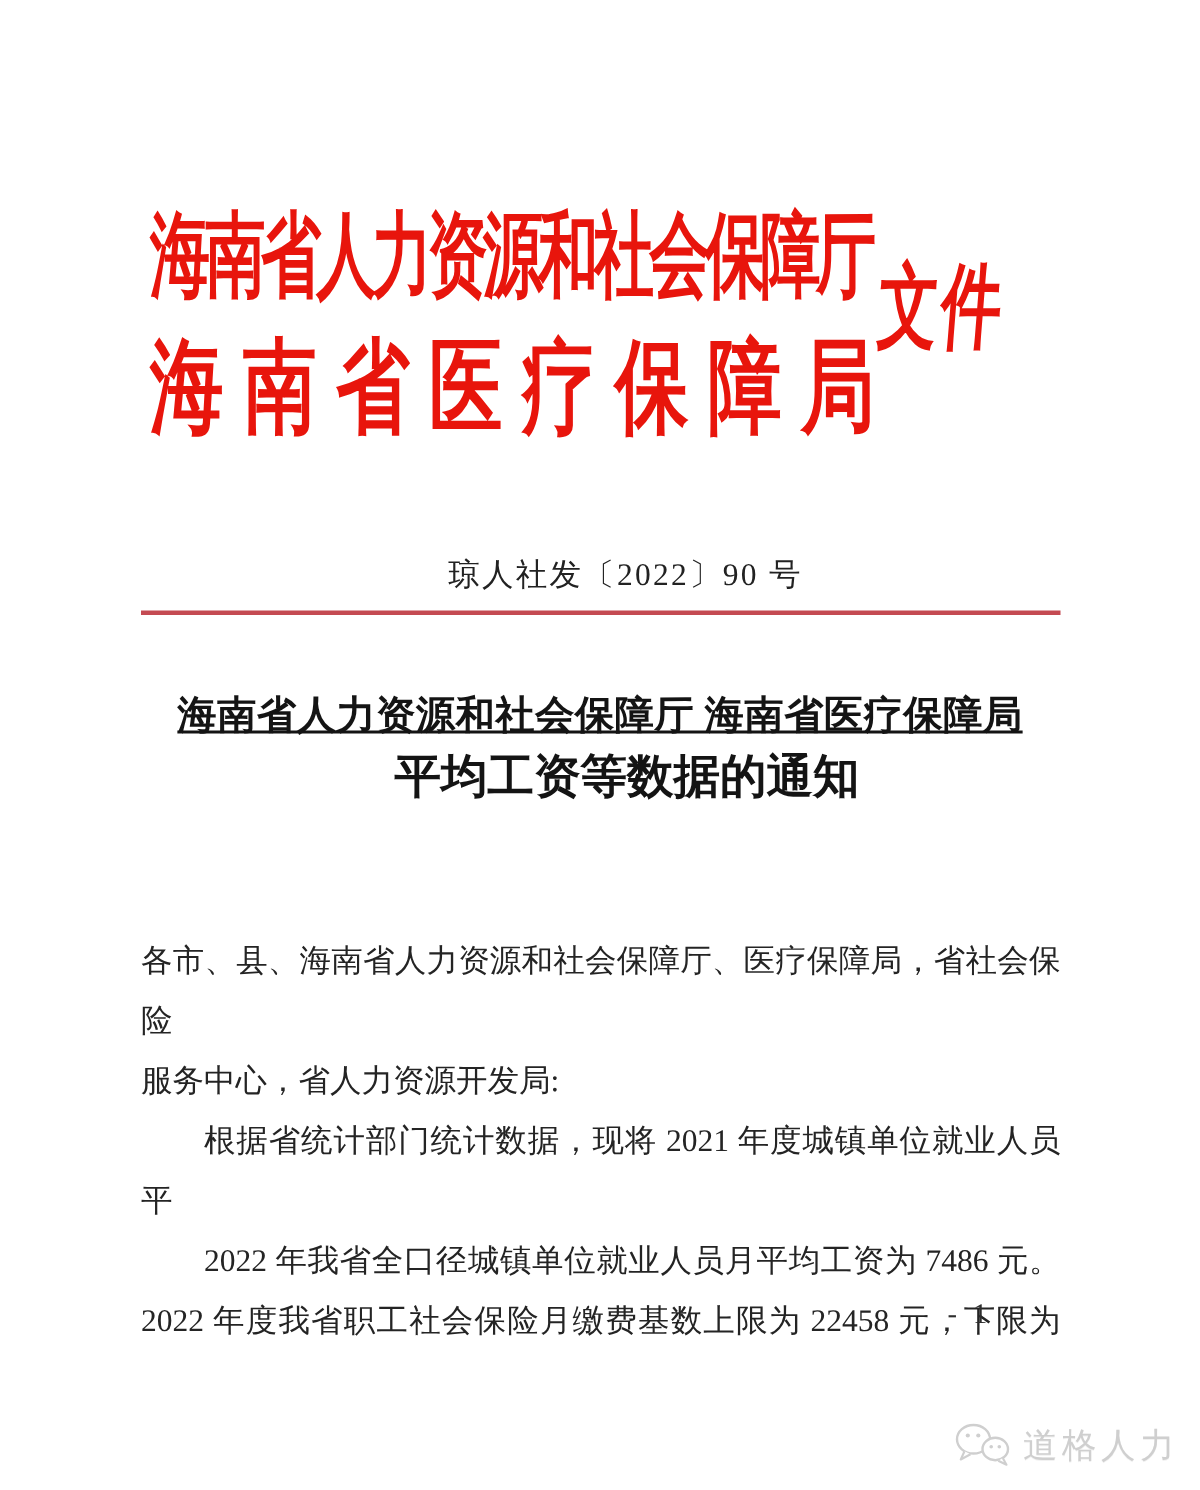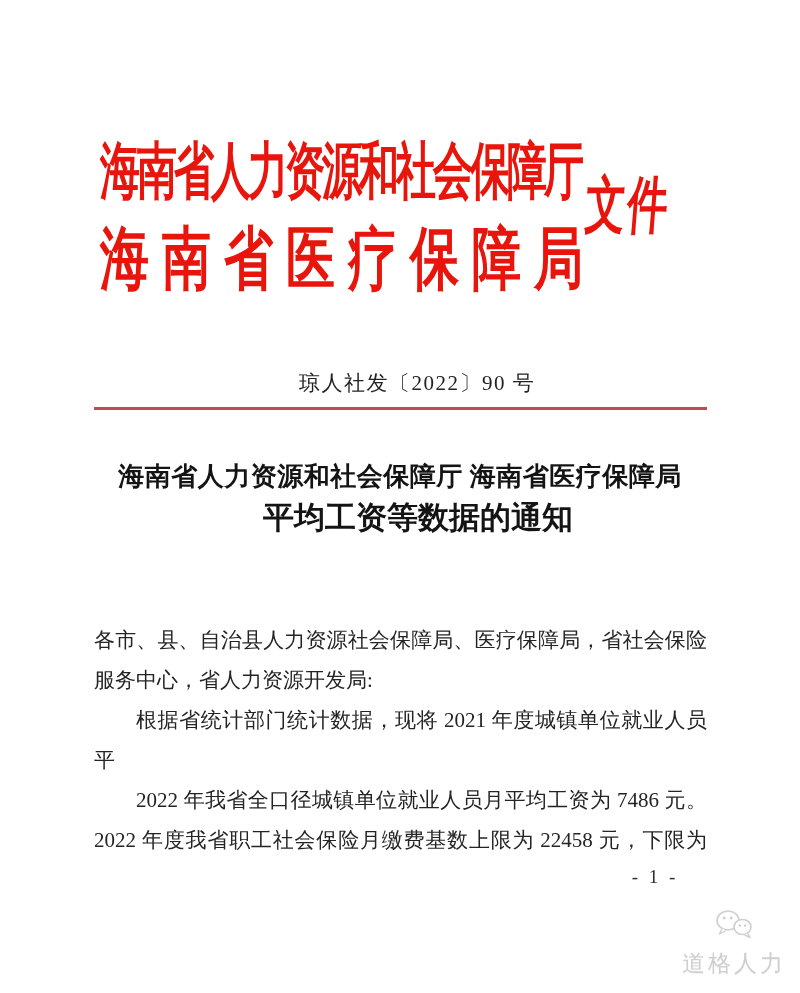--- a/index.html
+++ b/index.html
@@ -45,21 +45,21 @@
   .red-rule {
     position: absolute; left: 94px; top: 407px;
     width: 613px; height: 3px; background: #c44a52;
   }
 
   
   .title-block {
     position: absolute; left: 0; top: 458px; width: 100%;
     text-align: center; font-weight: bold; color: #141414;
   }
-  .title-l1 { font-size: 26px; line-height: 38px; letter-spacing: 0.5px; }
+  .title-l1 { font-size: 26px; line-height: 38px; letter-spacing: 0.5px; text-decoration: underline; }
   .title-l2 { font-size: 31px; line-height: 43px; }
   .title-l3 { font-size: 31px; line-height: 43px; margin-left: 36px; }
 
   
   .body-block {
     position: absolute; left: 94px; top: 620px; width: 613px;
     font-size: 21px; color: #242424;
   }
   .body-line { line-height: 40px; min-height: 40px; }
   .fill { text-align: justify; text-align-last: justify; }
@@ -69,21 +69,20 @@
   .page-number {
     position: absolute; left: 600px; top: 866px; width: 110px;
     text-align: center; font-size: 19px; letter-spacing: 3px; color: #2e2e2e;
   }
 
   
   .watermark {
     position: absolute; right: 14px; bottom: 14px;
     display: flex; align-items: center; gap: 8px;
     color: #cfcfcf;
-    flex-direction: column;
   }
   .watermark-text {
     font-size: 23px; letter-spacing: 3px;
     text-shadow: 0 1px 0 #f2f2f2;
   }
   .wechat-icon svg { display: block; }
 </style>
 </head>
 <body>
 
@@ -96,21 +95,21 @@
   <div class="doc-number">琼人社发〔2022〕90 号</div>
 
   <div class="red-rule"></div>
 
   <div class="title-block">
     <div class="title-l1">海南省人力资源和社会保障厅  海南省医疗保障局</div>
     <div class="title-l3">平均工资等数据的通知</div>
   </div>
 
   <div class="body-block">
-    <div class="body-line fill">各市、县、自治县人力资源社会保障局、医疗保障局，省社会保险</div>
+    <div class="body-line fill">各市、县、海南省人力资源和社会保障厅、医疗保障局，省社会保险</div>
     <div class="body-line">服务中心，省人力资源开发局:</div>
     <div class="body-line fill indent">根据省统计部门统计数据，现将 2021 年度城镇单位就业人员平</div>
     <div class="body-line fill indent">2022 年我省全口径城镇单位就业人员月平均工资为 7486 元。</div>
     <div class="body-line fill">2022 年度我省职工社会保险月缴费基数上限为 22458 元，下限为</div>
   </div>
 
   <div class="page-number">- 1 -</div>
 
   <div class="watermark">
     <span class="wechat-icon">

